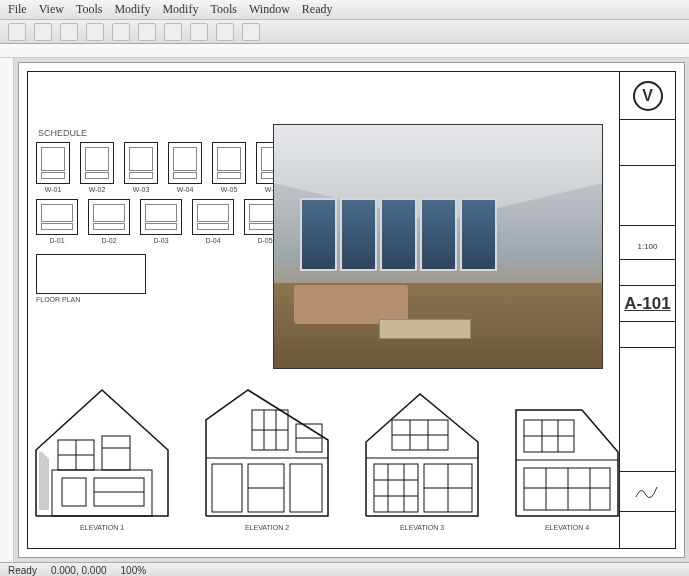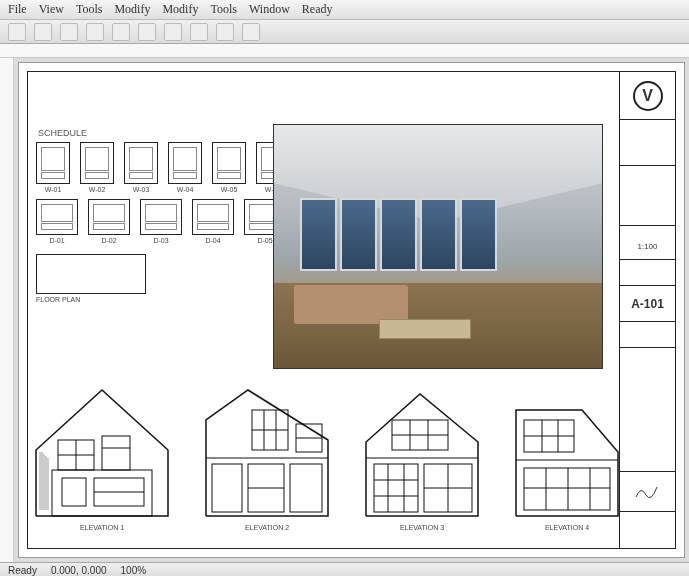--- a/index.html
+++ b/index.html
@@ -394,21 +394,21 @@
       </div>
 
       <div class="title-block">
         <div class="title-cell logo-cell">
           <div class="logo-circle">V</div>
         </div>
         <div class="title-cell" style="height:46px;"></div>
         <div class="title-cell" style="height:60px;"></div>
         <div class="title-cell" style="height:26px;margin-top:8px;">1:100</div>
         <div class="title-cell" style="height:26px;"></div>
-        <div class="title-cell" style="height:36px;font-size:12px;font-weight:bold;">A-101</div>
+        <div class="title-cell" style="height:36px;font-size:17px;font-weight:bold;text-decoration:underline;">A-101</div>
         <div class="title-cell" style="height:26px;"></div>
         <div class="title-cell" style="flex:1;"></div>
         <div class="title-cell" style="height:40px;">
           <svg width="30" height="30">
             <path d="M3 20 Q8 8 13 18 Q18 26 24 10" fill="none" stroke="#333" stroke-width="1"></path>
           </svg>
         </div>
         <div class="title-cell" style="height:36px;border-bottom:none;"></div>
       </div>
 

